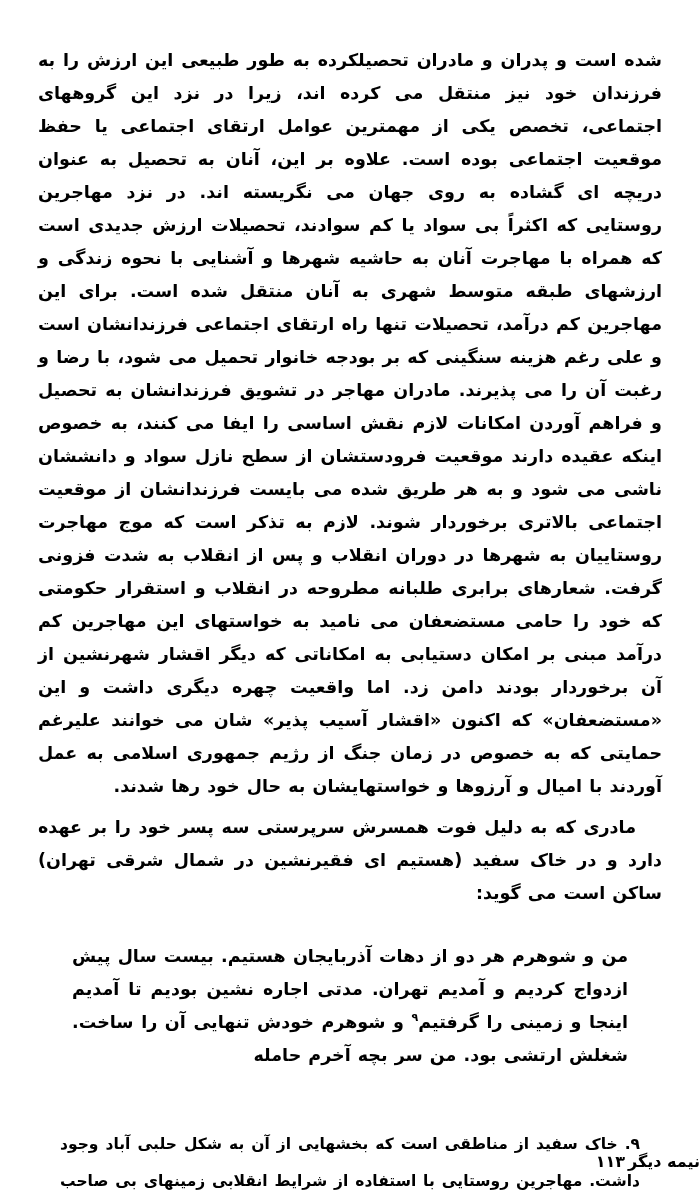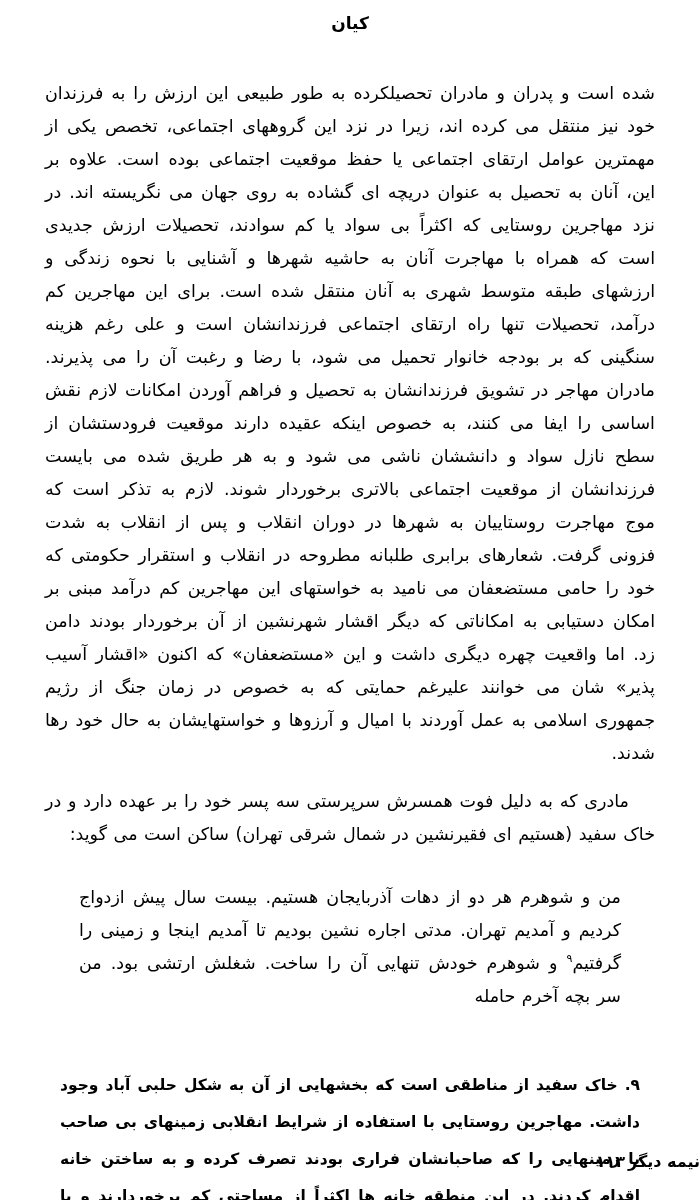--- a/index.html
+++ b/index.html
@@ -20,23 +20,23 @@
   .running-head {
     padding-top: 13px;
     text-align: center;
     font-size: 17px;
     font-weight: 700;
   }
   .content {
     margin: 44px 30px 0 30px;
   }
   .para {
-    margin: 15px;
+    margin: 8px;
     font-size: 17.5px;
-    font-weight: 400;
+    font-weight: 700;
     line-height: 33px;
     text-align: justify;
     text-align-last: right;
     word-spacing: 1px;
   }
   .para-indent {
     text-indent: 26px;
   }
   .quote-block {
     margin: 30px 34px 0 34px;
@@ -67,21 +67,20 @@
   }
   .page-footer .num {
     margin-right: 3px;
   }
 </style>
 </head>
 <body>
 
 <div class="page">
 
-  <div class="running-head">کیان</div>
 
   <div class="content">
 
     <p class="para">شده است و پدران و مادران تحصیلکرده به طور طبیعی این ارزش را به فرزندان خود نیز منتقل می کرده اند، زیرا در نزد این گروههای اجتماعی، تخصص یکی از مهمترین عوامل ارتقای اجتماعی یا حفظ موقعیت اجتماعی بوده است. علاوه بر این، آنان به تحصیل به عنوان دریچه ای گشاده به روی جهان می نگریسته اند. در نزد مهاجرین روستایی که اکثراً بی سواد یا کم سوادند، تحصیلات ارزش جدیدی است که همراه با مهاجرت آنان به حاشیه شهرها و آشنایی با نحوه زندگی و ارزشهای طبقه متوسط شهری به آنان منتقل شده است. برای این مهاجرین کم درآمد، تحصیلات تنها راه ارتقای اجتماعی فرزندانشان است و علی رغم هزینه سنگینی که بر بودجه خانوار تحمیل می شود، با رضا و رغبت آن را می پذیرند. مادران مهاجر در تشویق فرزندانشان به تحصیل و فراهم آوردن امکانات لازم نقش اساسی را ایفا می کنند، به خصوص اینکه عقیده دارند موقعیت فرودستشان از سطح نازل سواد و دانششان ناشی می شود و به هر طریق شده می بایست فرزندانشان از موقعیت اجتماعی بالاتری برخوردار شوند. لازم به تذکر است که موج مهاجرت روستاییان به شهرها در دوران انقلاب و پس از انقلاب به شدت فزونی گرفت. شعارهای برابری طلبانه مطروحه در انقلاب و استقرار حکومتی که خود را حامی مستضعفان می نامید به خواستهای این مهاجرین کم درآمد مبنی بر امکان دستیابی به امکاناتی که دیگر اقشار شهرنشین از آن برخوردار بودند دامن زد. اما واقعیت چهره دیگری داشت و این «مستضعفان» که اکنون «اقشار آسیب پذیر» شان می خوانند علیرغم حمایتی که به خصوص در زمان جنگ از رژیم جمهوری اسلامی به عمل آوردند با امیال و آرزوها و خواستهایشان به حال خود رها شدند.</p>
 
     <p class="para para-indent">مادری که به دلیل فوت همسرش سرپرستی سه پسر خود را بر عهده دارد و در خاک سفید (هستیم ای فقیرنشین در شمال شرقی تهران) ساکن است می گوید:</p>
 
     <div class="quote-block">
       <p class="para"><span>من و شوهرم هر دو از دهات آذربایجان هستیم. بیست سال پیش ازدواج کردیم و آمدیم تهران. مدتی اجاره نشین بودیم تا آمدیم اینجا و زمینی را گرفتیم</span><sup class="fn-marker">۹</sup><span> و شوهرم خودش تنهایی آن را ساخت. شغلش ارتشی بود. من سر بچه آخرم حامله</span></p>
     </div>

